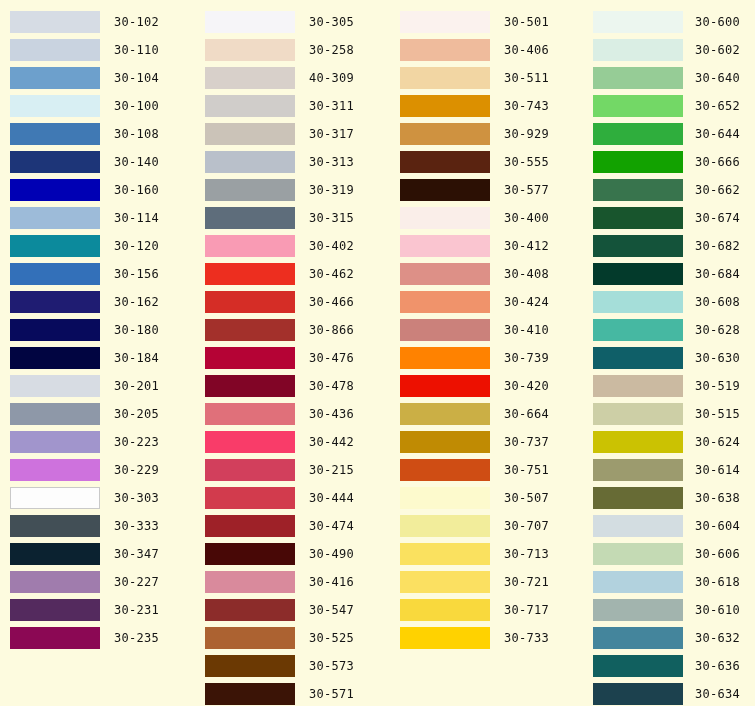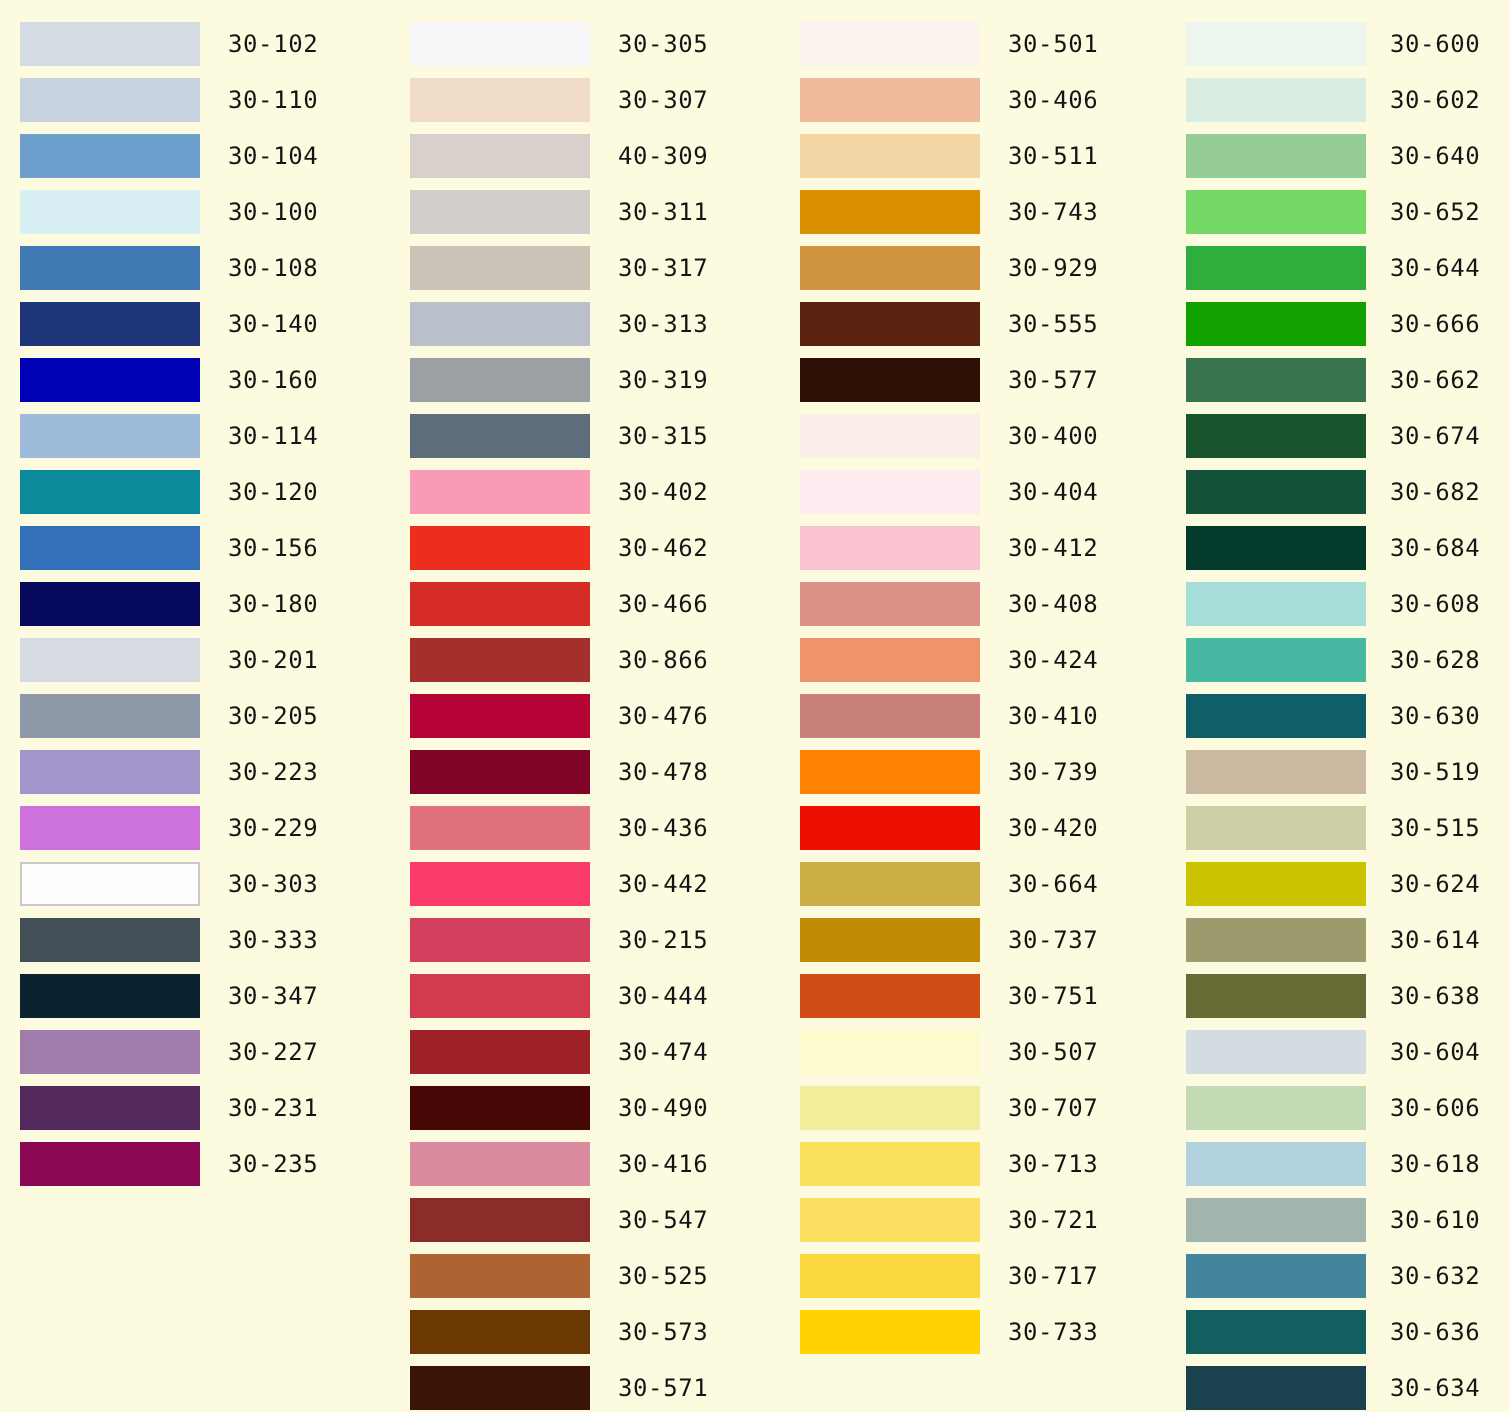--- a/index.html
+++ b/index.html
@@ -105,24 +105,32 @@
       </div>
       <div class="swatch-row">
         <div class="swatch-chip" style="background: rgb(12, 138, 156);"></div>
         <span class="swatch-label">30-120</span>
       </div>
       <div class="swatch-row">
         <div class="swatch-chip" style="background: rgb(51, 112, 185);"></div>
         <span class="swatch-label">30-156</span>
       </div>
       <div class="swatch-row">
+        <div class="swatch-chip" style="background: rgb(31, 28, 114);"></div>
+        <span class="swatch-label">30-162</span>
+      </div>
+      <div class="swatch-row">
         <div class="swatch-chip" style="background: rgb(7, 10, 92);"></div>
         <span class="swatch-label">30-180</span>
       </div>
       <div class="swatch-row">
+        <div class="swatch-chip" style="background: rgb(1, 5, 65);"></div>
+        <span class="swatch-label">30-184</span>
+      </div>
+      <div class="swatch-row">
         <div class="swatch-chip" style="background: rgb(215, 220, 227);"></div>
         <span class="swatch-label">30-201</span>
       </div>
       <div class="swatch-row">
         <div class="swatch-chip" style="background: rgb(142, 152, 168);"></div>
         <span class="swatch-label">30-205</span>
       </div>
       <div class="swatch-row">
         <div class="swatch-chip" style="background: rgb(161, 149, 204);"></div>
         <span class="swatch-label">30-223</span>
@@ -156,21 +164,21 @@
         <span class="swatch-label">30-235</span>
       </div>
     </div>
     <div class="swatch-column">
       <div class="swatch-row">
         <div class="swatch-chip" style="background: rgb(246, 245, 248);"></div>
         <span class="swatch-label">30-305</span>
       </div>
       <div class="swatch-row">
         <div class="swatch-chip" style="background: rgb(240, 219, 198);"></div>
-        <span class="swatch-label">30-307</span>
+        <span class="swatch-label">30-258</span>
       </div>
       <div class="swatch-row">
         <div class="swatch-chip" style="background: rgb(216, 208, 202);"></div>
         <span class="swatch-label">40-309</span>
       </div>
       <div class="swatch-row">
         <div class="swatch-chip" style="background: rgb(208, 205, 202);"></div>
         <span class="swatch-label">30-311</span>
       </div>
       <div class="swatch-row">
@@ -283,24 +291,20 @@
         <div class="swatch-chip" style="background: rgb(90, 35, 16);"></div>
         <span class="swatch-label">30-555</span>
       </div>
       <div class="swatch-row">
         <div class="swatch-chip" style="background: rgb(44, 16, 4);"></div>
         <span class="swatch-label">30-577</span>
       </div>
       <div class="swatch-row">
         <div class="swatch-chip" style="background: rgb(250, 238, 233);"></div>
         <span class="swatch-label">30-400</span>
-      </div>
-      <div class="swatch-row">
-        <div class="swatch-chip" style="background: rgb(252, 236, 240);"></div>
-        <span class="swatch-label">30-404</span>
       </div>
       <div class="swatch-row">
         <div class="swatch-chip" style="background: rgb(250, 197, 208);"></div>
         <span class="swatch-label">30-412</span>
       </div>
       <div class="swatch-row">
         <div class="swatch-chip" style="background: rgb(221, 144, 135);"></div>
         <span class="swatch-label">30-408</span>
       </div>
       <div class="swatch-row">

